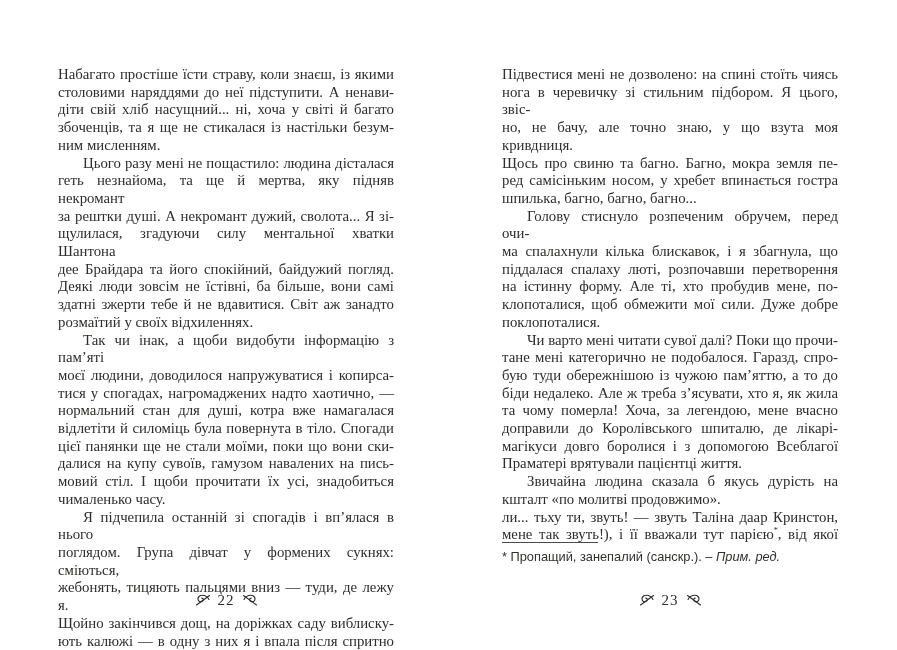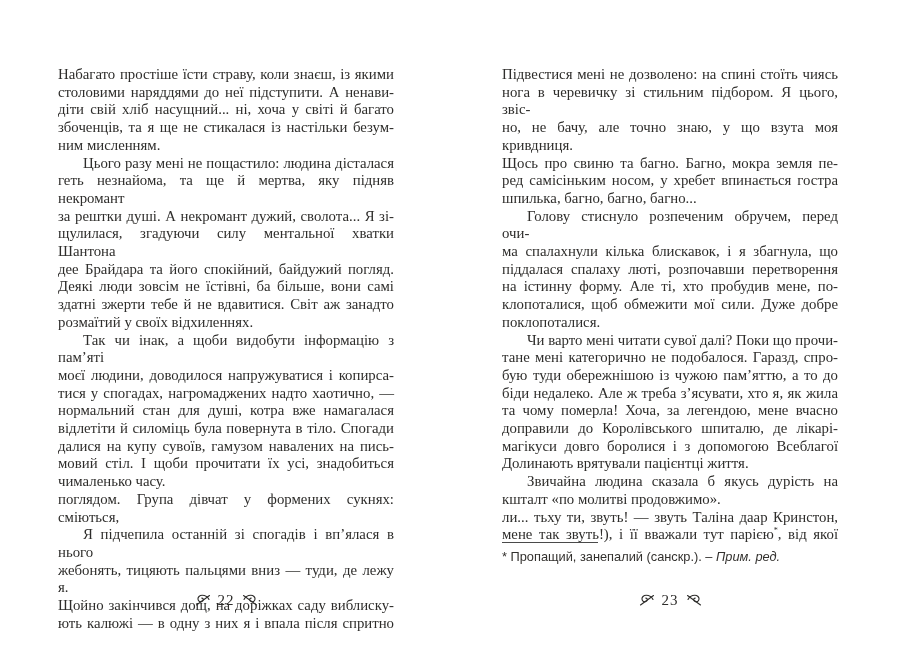--- a/index.html
+++ b/index.html
@@ -114,25 +114,26 @@
         <div class="line">щулилася, згадуючи силу ментальної хватки Шантона</div>
         <div class="line">дее Брайдара та його спокійний, байдужий погляд.</div>
         <div class="line">Деякі люди зовсім не їстівні, ба більше, вони самі</div>
         <div class="line">здатні зжерти тебе й не вдавитися. Світ аж занадто</div>
         <div class="line last">розмаїтий у своїх відхиленнях.</div>
         <div class="line indent">Так чи інак, а щоби видобути інформацію з пам’яті</div>
         <div class="line">моєї людини, доводилося напружуватися і копирса-</div>
         <div class="line">тися у спогадах, нагромаджених надто хаотично, —</div>
         <div class="line">нормальний стан для душі, котра вже намагалася</div>
         <div class="line">відлетіти й силоміць була повернута в тіло. Спогади</div>
+        <div class="line">цієї панянки ще не стали моїми, поки що вони ски-</div>
         <div class="line">далися на купу сувоїв, гамузом навалених на пись-</div>
         <div class="line">мовий стіл. І щоби прочитати їх усі, знадобиться</div>
         <div class="line last">чималенько часу.</div>
+        <div class="line indent">Я підчепила останній зі спогадів і вп’ялася в нього</div>
         <div class="line">поглядом. Група дівчат у формених сукнях: сміються,</div>
-        <div class="line indent">Я підчепила останній зі спогадів і вп’ялася в нього</div>
         <div class="line">жебонять, тицяють пальцями вниз — туди, де лежу я.</div>
         <div class="line">Щойно закінчився дощ, на доріжках саду виблиску-</div>
         <div class="line">ють калюжі — в одну з них я і впала після спритно</div>
       </div>
     <div class="folio">
       <span class="fleuron">
         <svg width="16" height="12" viewBox="0 0 16 12" aria-hidden="true">
           <g fill="none" stroke="currentColor" stroke-width="1.1" stroke-linecap="round">
             <path d="M1.5 11 L14.5 1.5"></path>
             <path d="M14 5.5 C12.5 1.5 6.5 0 4 2.5 C1.8 4.8 3.6 8.2 6.5 7.6 C8.8 7.1 8.9 4.2 6.8 4.1"></path>
@@ -165,21 +166,21 @@
         <div class="line">на істинну форму. Але ті, хто пробудив мене, по-</div>
         <div class="line">клопоталися, щоб обмежити мої сили. Дуже добре</div>
         <div class="line last">поклопоталися.</div>
         <div class="line indent">Чи варто мені читати сувої далі? Поки що прочи-</div>
         <div class="line">тане мені категорично не подобалося. Гаразд, спро-</div>
         <div class="line">бую туди обережнішою із чужою пам’яттю, а то до</div>
         <div class="line">біди недалеко. Але ж треба з’ясувати, хто я, як жила</div>
         <div class="line">та чому померла! Хоча, за легендою, мене вчасно</div>
         <div class="line">доправили до Королівського шпиталю, де лікарі-</div>
         <div class="line">магікуси довго боролися і з допомогою Всеблагої</div>
-        <div class="line last">Долинають врятували пацієнтці життя.</div>
+        <div class="line last">Праматері врятували пацієнтці життя.</div>
         <div class="line indent">Звичайна людина сказала б якусь дурість на</div>
         <div class="line last">кшталт «по молитві продовжимо».</div>
         <div class="line">ли... тьху ти, звуть! — звуть Таліна даар Кринстон,</div>
         <div class="line"><span>мене так звуть!), і її вважали тут парією</span><sup>*</sup><span>, від якої</span></div>
       </div>
 
     <div class="footnote">
       <div class="footnote-rule"></div>
       <div class="footnote-text">
         <span>* Пропащий, занепалий (санскр.). – </span><em>Прим. ред.</em>

